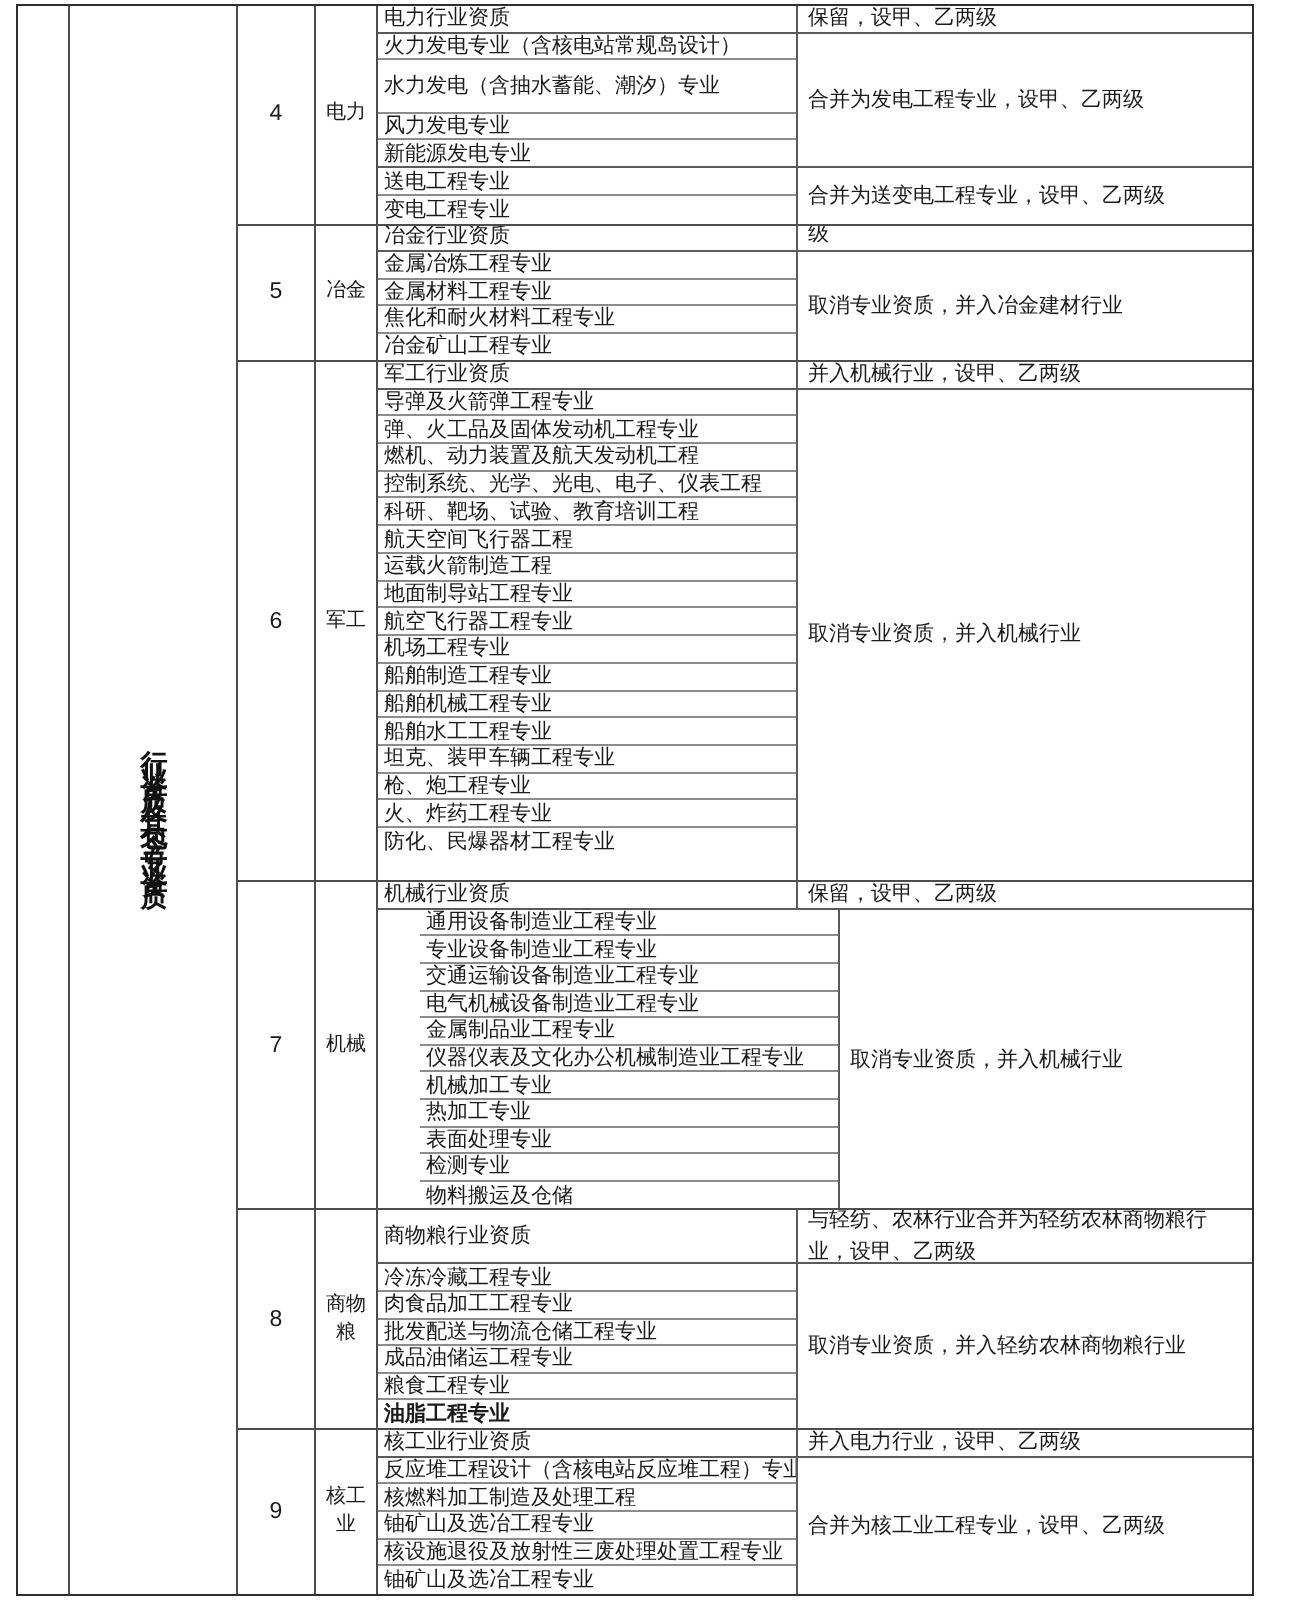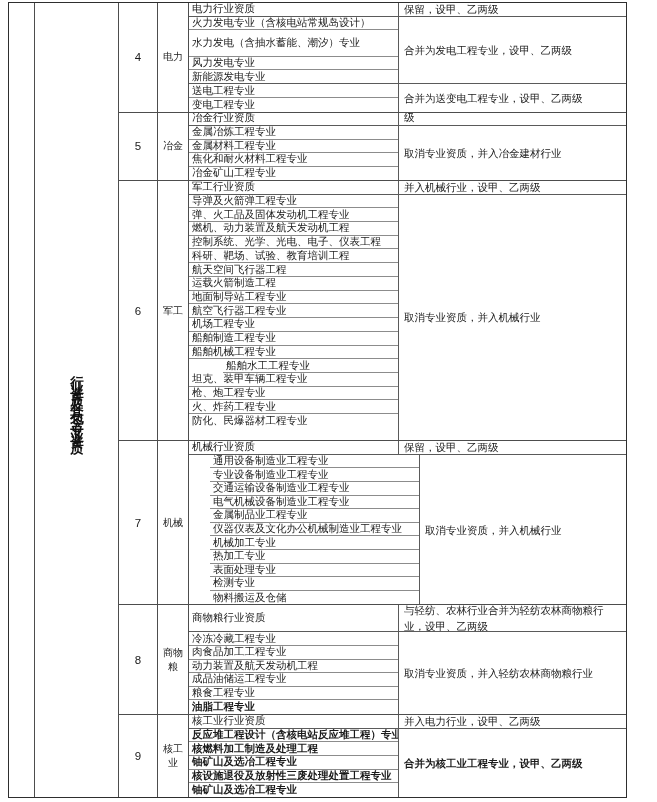--- a/index.html
+++ b/index.html
@@ -114,21 +114,21 @@
                 <div class="drow" style="height: 13.72px;">燃机、动力装置及航天发动机工程</div>
                 <div class="drow" style="height: 13.72px;">控制系统、光学、光电、电子、仪表工程</div>
                 <div class="drow" style="height: 13.72px;">科研、靶场、试验、教育培训工程</div>
                 <div class="drow" style="height: 13.72px;">航天空间飞行器工程</div>
                 <div class="drow" style="height: 13.72px;">运载火箭制造工程</div>
                 <div class="drow" style="height: 13.72px;">地面制导站工程专业</div>
                 <div class="drow" style="height: 13.72px;">航空飞行器工程专业</div>
                 <div class="drow" style="height: 13.72px;">机场工程专业</div>
                 <div class="drow" style="height: 13.72px;">船舶制造工程专业</div>
                 <div class="drow" style="height: 13.72px;">船舶机械工程专业</div>
-                <div class="drow" style="height: 13.72px; margin-left: 34px;">船舶水工工程专业</div>
+                <div class="drow" style="height: 13.72px;">船舶水工工程专业</div>
                 <div class="drow" style="height: 13.72px;">坦克、装甲车辆工程专业</div>
                 <div class="drow" style="height: 13.72px;">枪、炮工程专业</div>
                 <div class="drow" style="height: 13.72px;">火、炸药工程专业</div>
                 <div class="drow last" style="height: 13.72px;">防化、民爆器材工程专业</div>
               </div>
               <div class="gnote">取消专业资质，并入机械行业</div>
             </div>
           </div>
         </div>
         <div class="section" style="height: 164.64px;">
@@ -166,40 +166,40 @@
             <div class="group" style="height: 27.44px;">
               <div class="gdetails">
                 <div class="drow last" style="height: 27.44px;">商物粮行业资质</div>
               </div>
               <div class="gnote">与轻纺、农林行业合并为轻纺农林商物粮行业，设甲、乙两级</div>
             </div>
             <div class="group last" style="height: 82.32px;">
               <div class="gdetails">
                 <div class="drow" style="height: 13.72px;">冷冻冷藏工程专业</div>
                 <div class="drow" style="height: 13.72px;">肉食品加工工程专业</div>
-                <div class="drow" style="height: 13.72px;">动力装置及航天发动机工程</div>
+                <div class="drow" style="height: 13.72px;">批发配送与物流仓储工程专业</div>
                 <div class="drow" style="height: 13.72px;">成品油储运工程专业</div>
                 <div class="drow" style="height: 13.72px;">粮食工程专业</div>
                 <div class="drow last" style="height: 13.72px; font-weight: bold;">油脂工程专业</div>
               </div>
               <div class="gnote">取消专业资质，并入轻纺农林商物粮行业</div>
             </div>
           </div>
         </div>
         <div class="section last" style="height: 82.32px;">
           <div class="num-cell">9</div>
           <div class="ind-cell">核工业</div>
           <div class="rows">
             <div class="group" style="height: 13.72px;">
               <div class="gdetails">
                 <div class="drow last" style="height: 13.72px;">核工业行业资质</div>
               </div>
               <div class="gnote">并入电力行业，设甲、乙两级</div>
             </div>
-            <div class="group last" style="height: 68.6px; font-weight: bold;">
+            <div class="group last" style="height: 68.6px;">
               <div class="gdetails">
                 <div class="drow" style="height: 13.72px;">反应堆工程设计（含核电站反应堆工程）专业</div>
                 <div class="drow" style="height: 13.72px;">核燃料加工制造及处理工程</div>
                 <div class="drow" style="height: 13.72px;">铀矿山及选冶工程专业</div>
                 <div class="drow" style="height: 13.72px;">核设施退役及放射性三废处理处置工程专业</div>
                 <div class="drow last" style="height: 13.72px;">铀矿山及选冶工程专业</div>
               </div>
               <div class="gnote">合并为核工业工程专业，设甲、乙两级</div>
             </div>
           </div>

